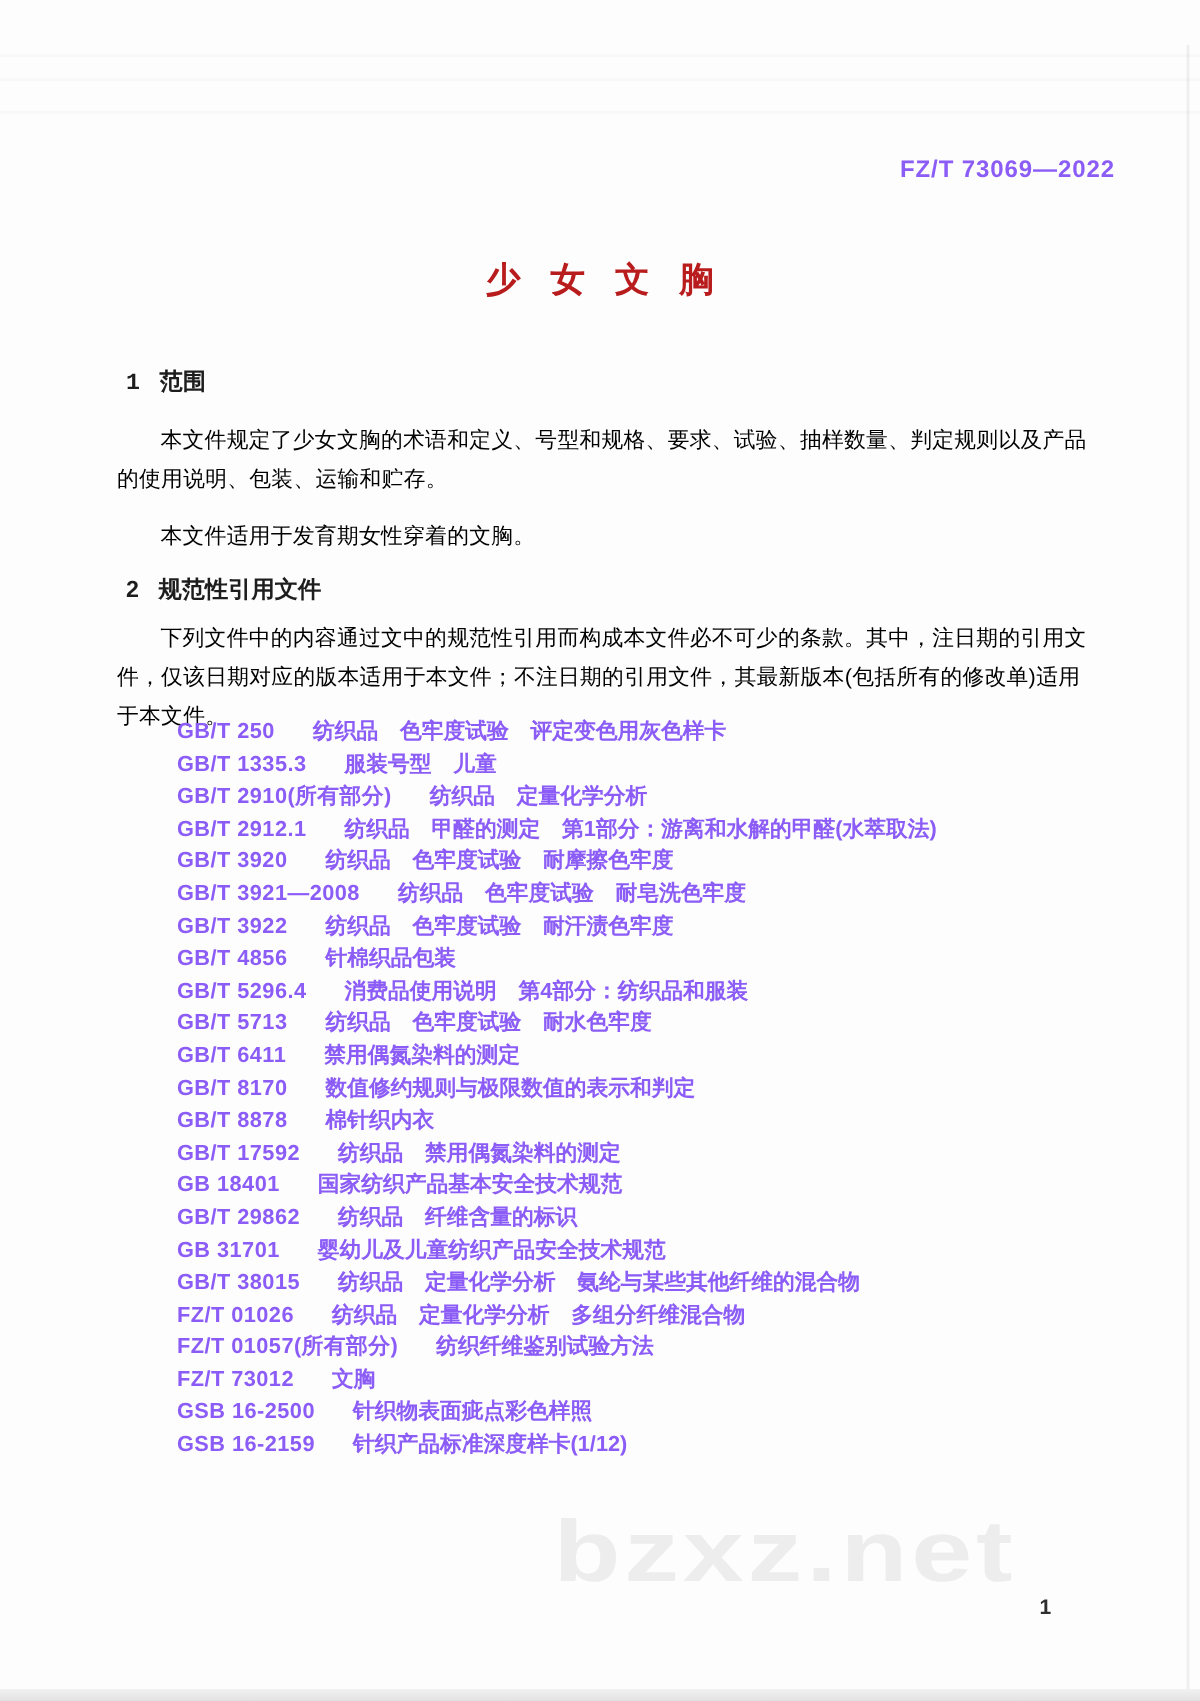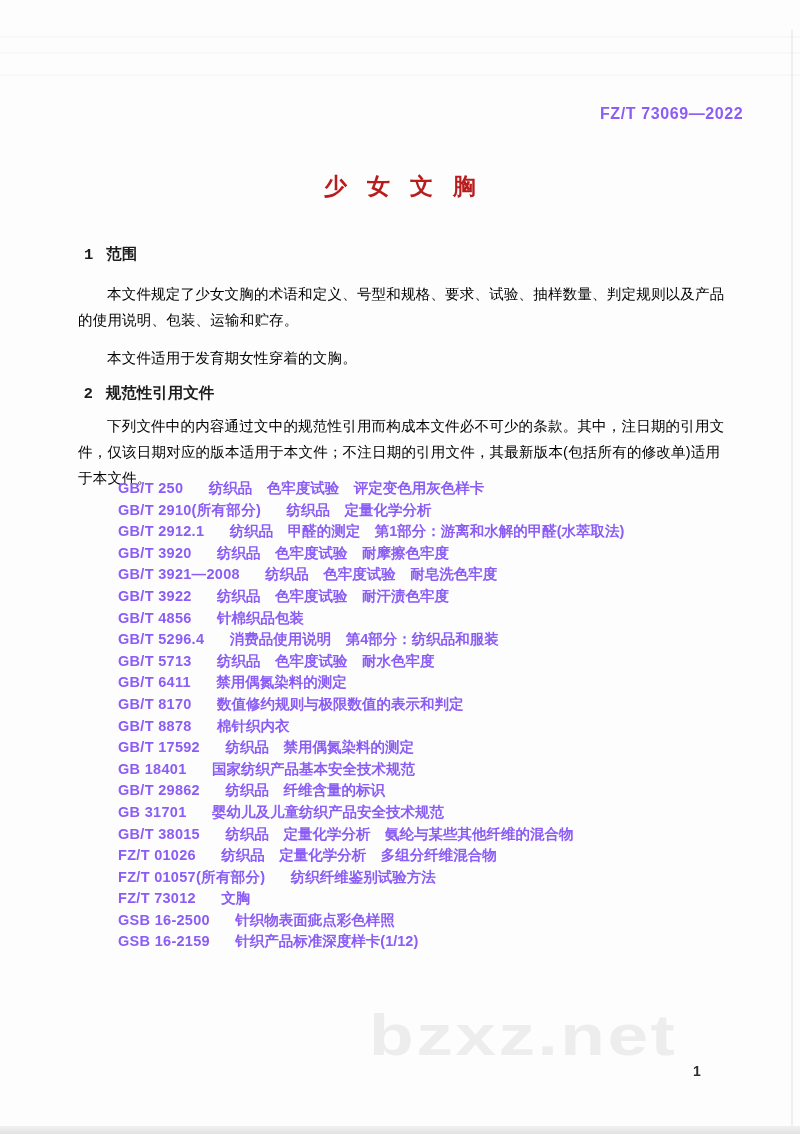--- a/index.html
+++ b/index.html
@@ -168,20 +168,23 @@
     </div>
 
     <p class="body-para normative-intro">下列文件中的内容通过文中的规范性引用而构成本文件必不可少的条款。其中，注日期的引用文件，仅该日期对应的版本适用于本文件；不注日期的引用文件，其最新版本(包括所有的修改单)适用于本文件。</p>
 
     <div class="ref-list">
 
         <div class="ref-item">
           <span class="ref-code">GB/T 250</span><span class="ref-title">纺织品　色牢度试验　评定变色用灰色样卡</span>
         </div>
 
+        <div class="ref-item">
+          <span class="ref-code">GB/T 1335.3</span><span class="ref-title">服装号型　儿童</span>
+        </div>
 
         <div class="ref-item">
           <span class="ref-code">GB/T 2910(所有部分)</span><span class="ref-title">纺织品　定量化学分析</span>
         </div>
 
         <div class="ref-item">
           <span class="ref-code">GB/T 2912.1</span><span class="ref-title">纺织品　甲醛的测定　第1部分：游离和水解的甲醛(水萃取法)</span>
         </div>
 
         <div class="ref-item">

